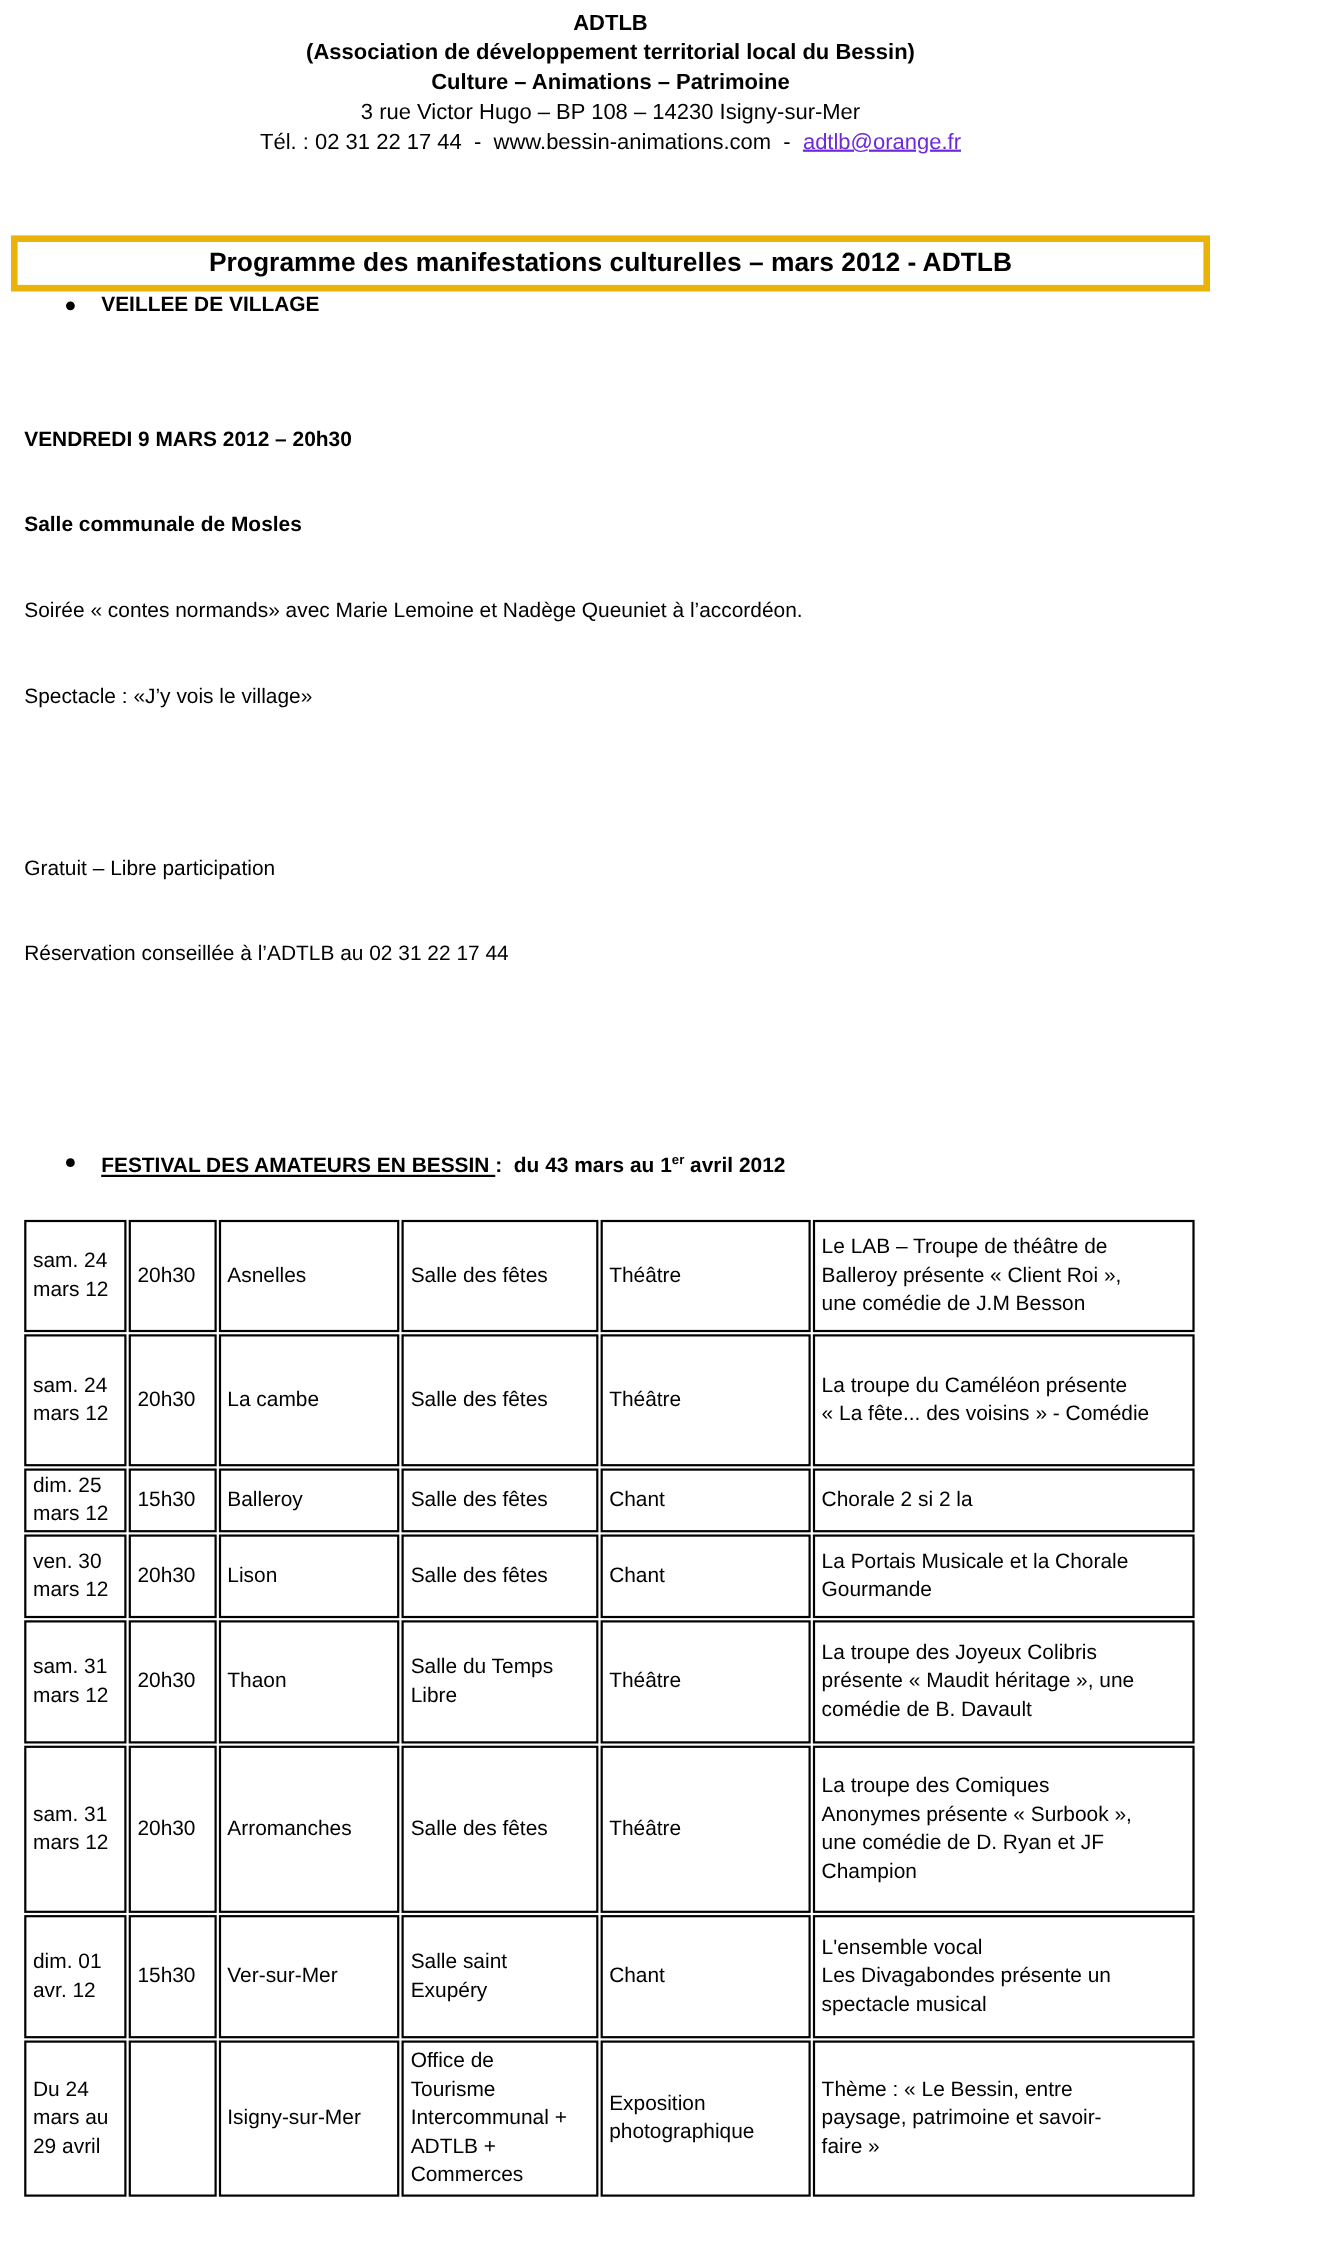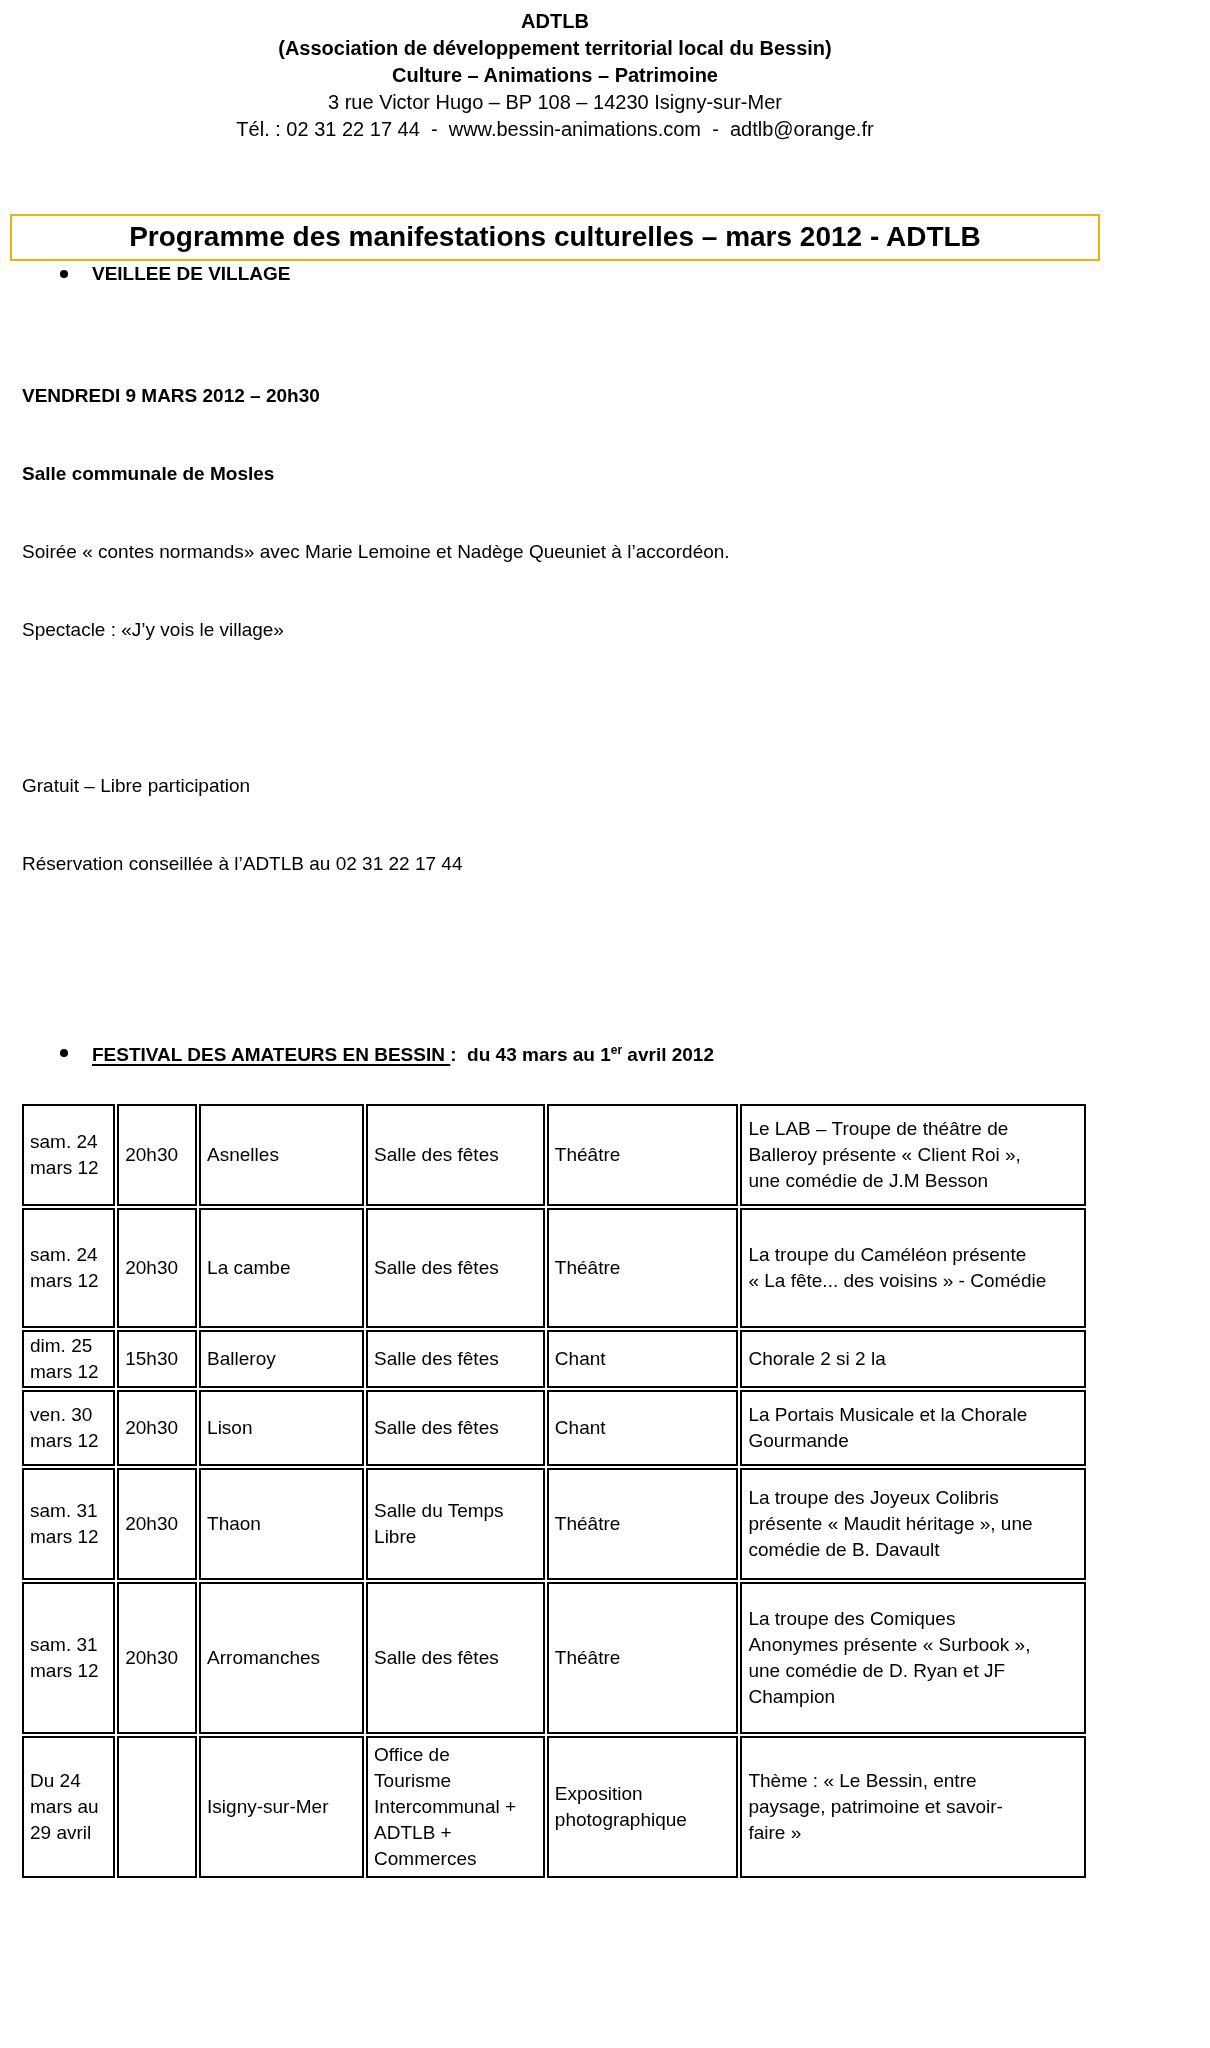--- a/index.html
+++ b/index.html
@@ -7,27 +7,27 @@
     width: 1210px; height: 2048px; overflow: hidden;
     font-family: "Liberation Sans", "DejaVu Sans", sans-serif;
     color: #000000;
   }
   .page { box-sizing: border-box; width: 1112px; height: 2048px; padding: 8px 24px 0 22px; }
 
   
   .doc-header { text-align: center; font-size: 20px; line-height: 27px; }
   .doc-header .bold { font-weight: bold; }
   .contact-line { white-space: pre-wrap; }
-  .email-link { color: #000000; cursor: pointer; }
+  .email-link { color: #6d28d9; text-decoration: underline; cursor: pointer; }
 
   
   .title-box {
     margin: 71px -12px 0 -12px;
-    border: 2px solid #eab308;
-    text-align: center; font-weight: bold; font-size: 28px;
+    border: 6px solid #eab308;
+    text-align: center; font-weight: bold; font-size: 24px;
     padding: 5px 0 6px 0;
   }
 
   
   .bullet-row {
     display: flex; align-items: center;
     font-weight: bold; font-size: 19px; line-height: 26px;
     white-space: pre-wrap;
   }
   .bullet-dot {
@@ -176,20 +176,32 @@
 mars 12</td>
         <td>20h30</td>
         <td>Arromanches</td>
         <td>Salle des fêtes</td>
         <td>Théâtre</td>
         <td>La troupe des Comiques
 Anonymes présente « Surbook »,
 une comédie de D. Ryan et JF
 Champion</td>
       </tr>
+      <tr class="r6">
+        <td>dim. 01
+avr. 12</td>
+        <td>15h30</td>
+        <td>Ver-sur-Mer</td>
+        <td>Salle saint
+Exupéry</td>
+        <td>Chant</td>
+        <td>L'ensemble vocal
+Les Divagabondes présente un
+spectacle musical</td>
+      </tr>
       <tr class="r7">
         <td>Du 24
 mars au
 29 avril</td>
         <td></td>
         <td>Isigny-sur-Mer</td>
         <td>Office de
 Tourisme
 Intercommunal +
 ADTLB +

